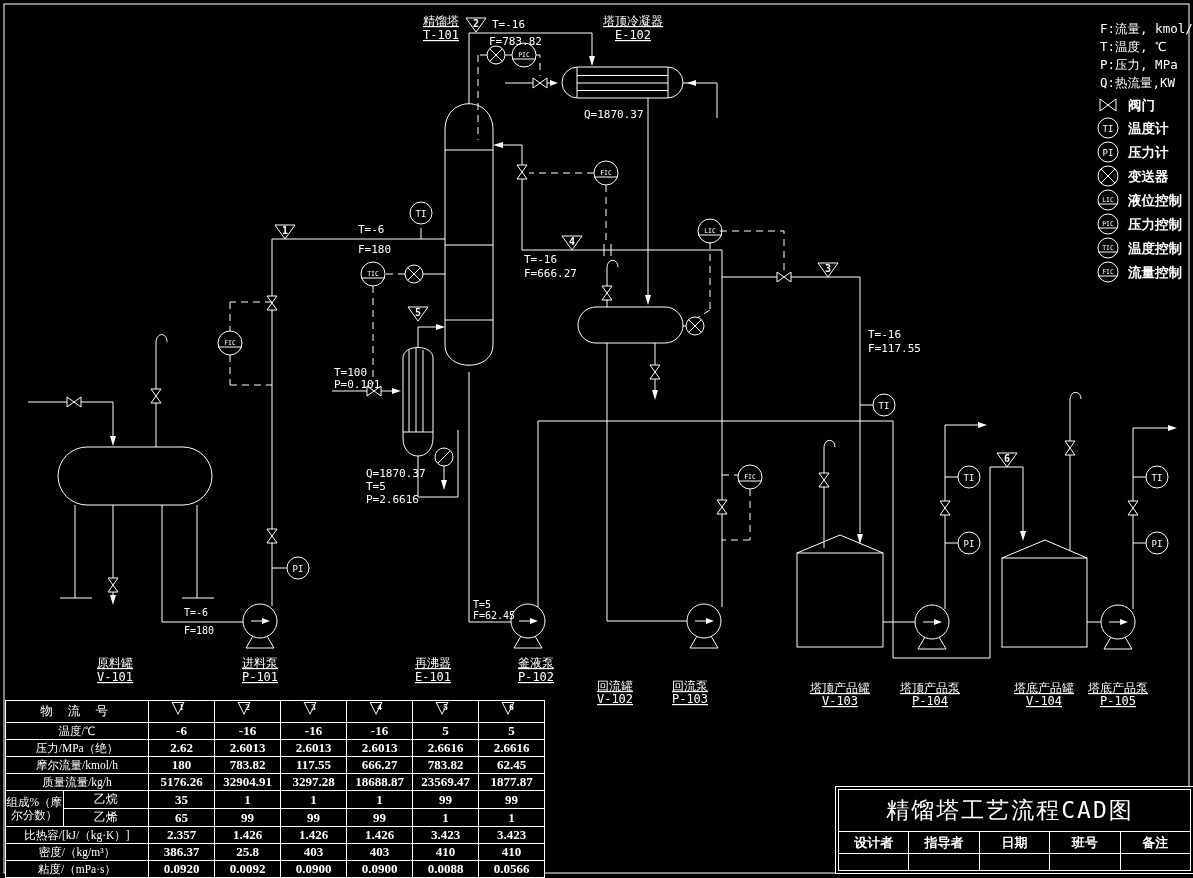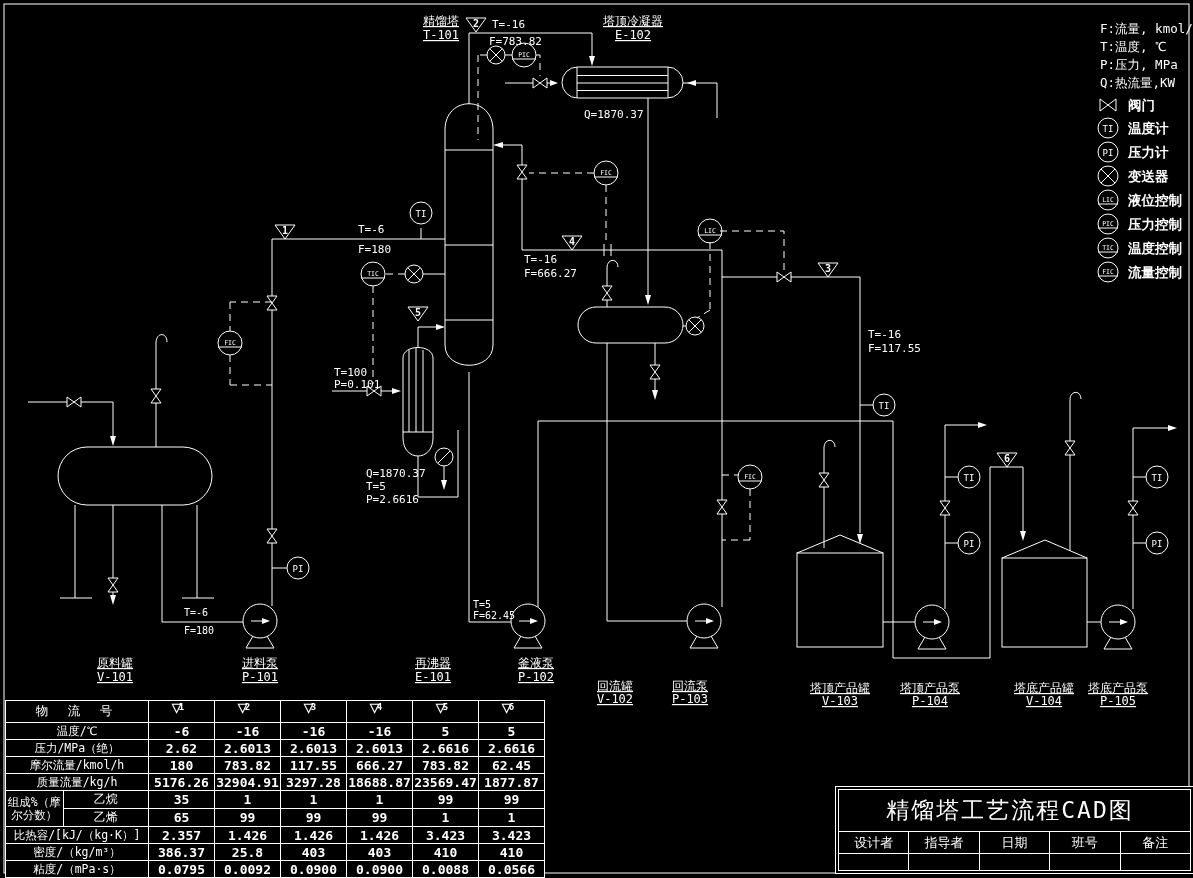--- a/index.html
+++ b/index.html
@@ -15,38 +15,38 @@
   text.eq{font-size:12px;text-anchor:middle;text-decoration:underline;}
   text.inst{font-size:9px;text-anchor:middle;}
   text.ctl{font-size:6.5px;text-anchor:middle;}
   text.flagnum{font-size:10px;text-anchor:middle;font-weight:bold;}
   text.legend-unit{font-size:12.5px;}
   text.legend-lab{font-size:13.5px;font-weight:bold;}
   path.dash{stroke-dasharray:7 5;}
 
   
   .stream-table{position:absolute;left:5px;top:700px;border-collapse:collapse;table-layout:fixed;
-                background:#000;}
+                background:#000;font-family:Liberation Serif, serif;}
   .stream-table td,.stream-table th{border:1.5px solid #fff;box-sizing:border-box;height:17px;
       padding:0;margin:0;text-align:center;vertical-align:middle;color:#fff;font-weight:normal;}
   .stream-table th.lbl{font-size:11.5px;width:143px;margin-left:36px;}
   .stream-table th.grp{font-size:11.5px;width:48px;line-height:1.1;}
   .stream-table th.sub{font-size:12px;width:71px;text-align:center;}
   .stream-table td.val{font-size:13px;font-weight:bold;width:66px;}
   .stream-table th.hdr{font-size:12.5px;letter-spacing:6px;}
   .flag{position:relative;display:inline-block;width:20px;height:17px;}
   .flag::before{content:"▽";position:absolute;left:0;top:-2px;font-size:17px;line-height:17px;}
   .fnum{position:absolute;left:0;top:0;width:100%;font-size:9px;line-height:12px;font-weight:bold;text-align:center;}
 
   
   .titleblock{position:absolute;left:835px;top:786px;width:353px;background:#000;border:1px solid #fff;padding:2px;}
   .titleblock table{border-collapse:collapse;width:100%;table-layout:fixed;}
   .titleblock td{border:1.5px solid #fff;color:#fff;text-align:center;box-sizing:border-box;}
   .tb-title{font-size:23px;letter-spacing:2px;height:42px;text-align:left;padding-right:10px !important;}
-  .tb-field{font-size:13px;font-weight:normal;height:22px;}
+  .tb-field{font-size:13px;font-weight:bold;height:22px;}
   .tb-empty{height:17px;}
 </style>
 </head>
 <body>
 
 <div class="sheet">
 
 <svg width="1193" height="878" viewBox="0 0 1193 878">
 
   <rect x="4" y="4" width="1185" height="869"></rect>
@@ -571,21 +571,21 @@
     <th class="lbl" colspan="2">密度/（kg/m³）</th>
     <td class="val">386.37</td>
     <td class="val">25.8</td>
     <td class="val">403</td>
     <td class="val">403</td>
     <td class="val">410</td>
     <td class="val">410</td>
   </tr>
   <tr>
     <th class="lbl" colspan="2">粘度/（mPa·s）</th>
-    <td class="val">0.0795</td>
+    <td class="val">0.0920</td>
     <td class="val">0.0092</td>
     <td class="val">0.0900</td>
     <td class="val">0.0900</td>
     <td class="val">0.0088</td>
     <td class="val">0.0566</td>
   </tr>
 </tbody>
     </table>
 
 <div class="titleblock">

